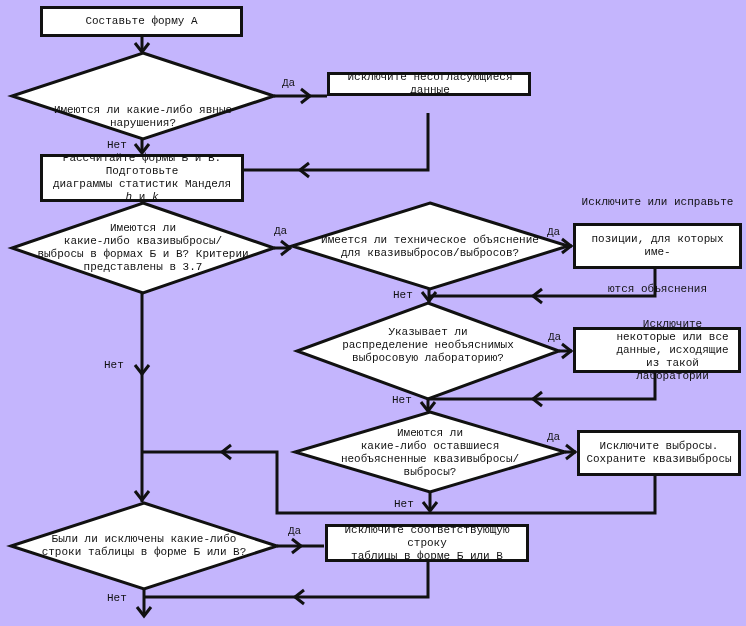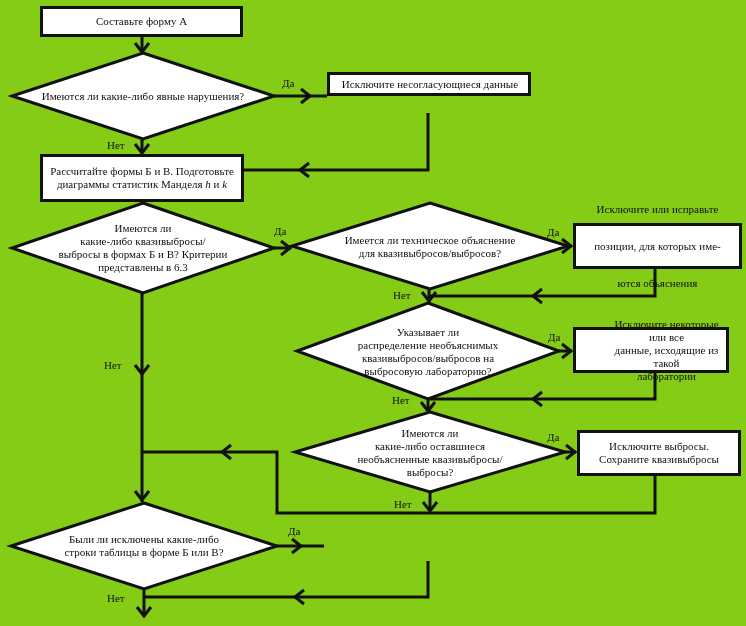--- a/index.html
+++ b/index.html
@@ -1,18 +1,18 @@
 <!DOCTYPE html>
 <html><head>
 <meta charset="utf-8">
 <style>
   html,body{margin:0;padding:0;background:#ffffff;}
   .stage{
-    position:relative;width:746px;height:626px;background:#84cc16;
-    font-family:Liberation Serif, serif;color:#111;overflow:hidden;
+    position:relative;width:746px;height:626px;background:#c4b5fd;
+    font-family:Liberation Mono, monospace;color:#111;overflow:hidden;
   }
   .stage svg{position:absolute;left:0;top:0;}
   .rect{
     position:absolute;box-sizing:border-box;border:3px solid #111;background:#fff;
     display:flex;flex-direction:column;align-items:center;justify-content:center;
     text-align:center;font-size:11px;line-height:13px;padding:1px 4px;
   }
   .dtext{
     position:absolute;text-align:center;font-size:11px;line-height:13px;
   }
@@ -91,52 +91,55 @@
     <div>Рассчитайте формы Б и В. Подготовьте</div>
     <div><span>диаграммы статистик Манделя</span> <span class="ital">h</span> <span>и</span> <span class="ital">k</span></div>
   </div>
 
   <div class="rect" style="left:573px;top:223px;width:169px;height:46px;gap:24px;">
     <div>Исключите или исправьте</div>
     <div>позиции, для которых име-</div>
     <div>ются объяснения</div>
   </div>
 
-  <div class="rect" style="left:573px;top:327px;width:156px;height:46px;padding-left:35px;">
+  <div class="rect" style="left:573px;top:327px;width:168px;height:46px;padding-left:35px;">
     <div>Исключите некоторые или все</div>
     <div>данные, исходящие из такой</div>
     <div>лаборатории</div>
   </div>
 
   <div class="rect" style="left:577px;top:430px;width:164px;height:46px;align-items:center;">
     <div>Исключите выбросы.</div>
     <div>Сохраните квазивыбросы</div>
   </div>
 
+  <div class="rect" style="left:325px;top:524px;width:204px;height:38px;">
+    <div>Исключите соответствующую строку</div>
+    <div>таблицы в форме Б или В</div>
+  </div>
 
-  <div class="dtext" style="left:18px;top:90px;width:250px;">
+  <div class="dtext" style="left:18px;top:104px;width:250px;">
     <div>Имеются ли какие-либо явные нарушения?</div>
   </div>
 
   <div class="dtext" style="left:23px;top:222px;width:240px;">
     <div>Имеются ли</div>
     <div>какие-либо квазивыбросы/</div>
     <div>выбросы в формах Б и В? Критерии</div>
-    <div>представлены в 6.3</div>
+    <div>представлены в 3.7</div>
   </div>
 
   <div class="dtext" style="left:320px;top:234px;width:220px;">
     <div>Имеется ли техническое объяснение</div>
     <div>для квазивыбросов/выбросов?</div>
   </div>
 
   <div class="dtext" style="left:318px;top:326px;width:220px;">
     <div>Указывает ли</div>
     <div>распределение необъяснимых</div>
-    <div>квазивыбросов/выбросов на</div>
     <div>выбросовую лабораторию?</div>
   </div>
 
   <div class="dtext" style="left:320px;top:427px;width:220px;">
     <div>Имеются ли</div>
     <div>какие-либо оставшиеся</div>
     <div>необъясненные квазивыбросы/</div>
     <div>выбросы?</div>
   </div>
 

